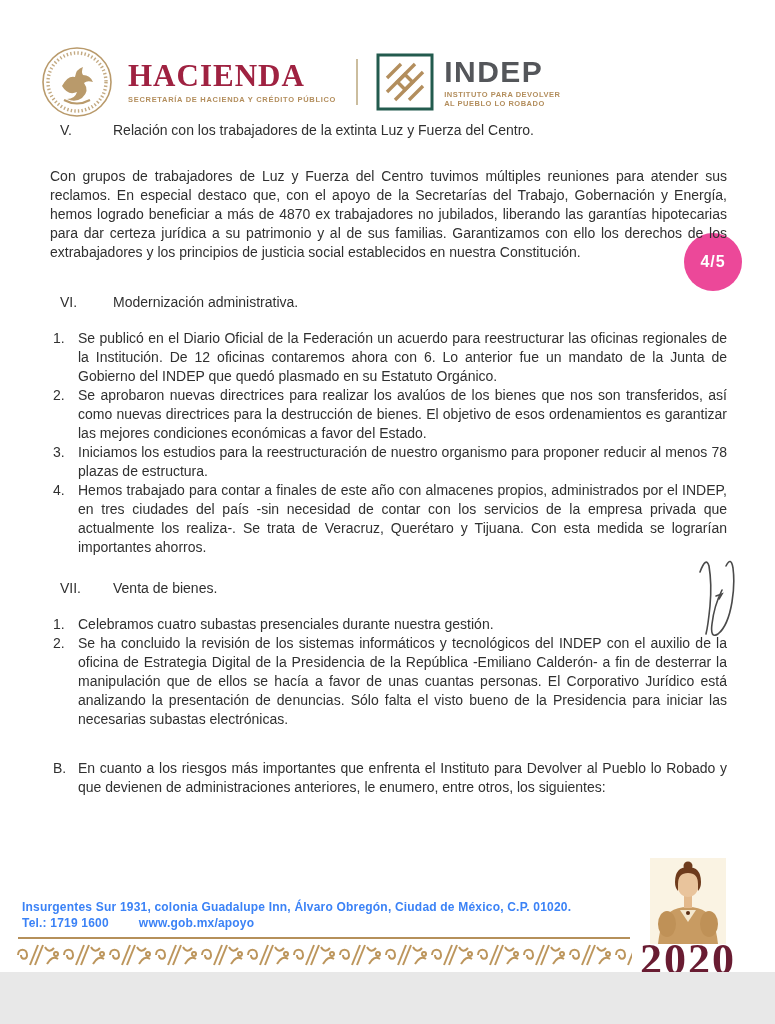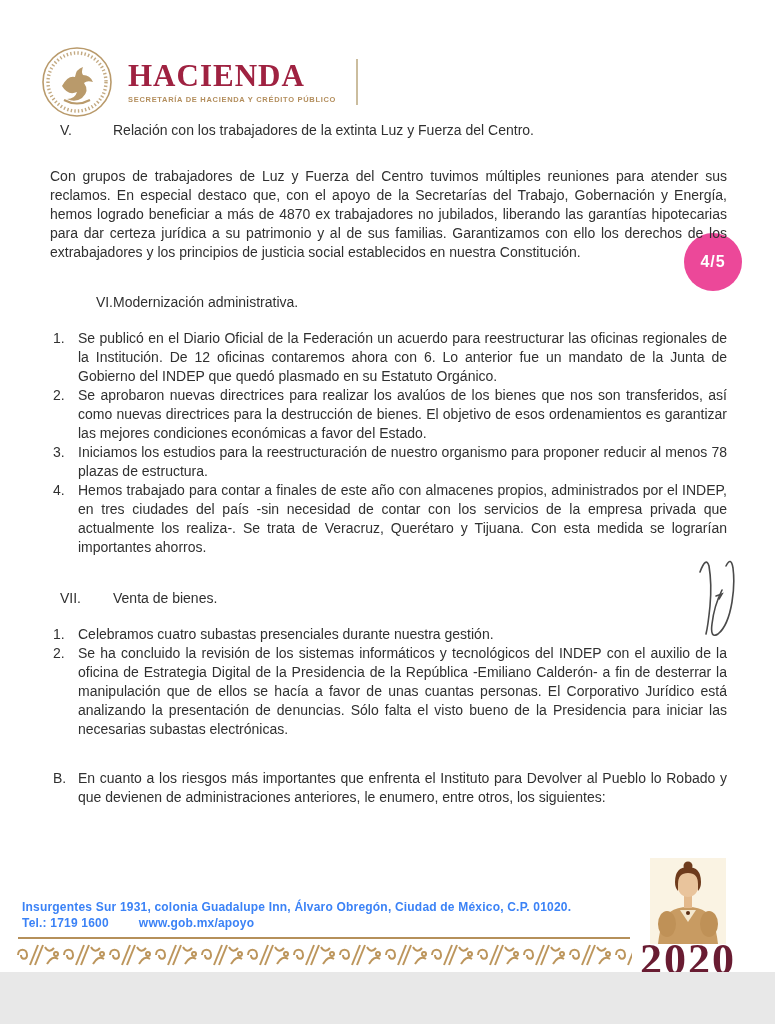--- a/index.html
+++ b/index.html
@@ -30,22 +30,22 @@
   .indep-sub {
     font-size:7.5px; font-weight:bold; color:#b38e5d; letter-spacing:0.5px; margin-top:3px; line-height:9px;
   }
 
   
   .content { position:absolute; left:50px; top:121px; width:677px;
              font-size:14px; line-height:19px; text-align:justify; }
   .heading { display:flex; margin-left:10px; text-align:left; }
   .heading .num { width:53px; flex:none; }
   .para { margin-top:27px; }
-  .sec-vi { margin-top:31px;text-align:right; }
-  .sec-vii { margin-top:32px; }
+  .sec-vi { margin-top:31px; }
+  .sec-vii { margin-top:22px; }
   .olist { margin-top:17px; }
   .item { display:flex; }
   .item .num { width:25px; flex:none; padding-left:3px; }
   .item .txt { flex:1; }
   .para-b { margin-top:30px; }
 
   
   .page-badge {
     position:absolute; left:684px; top:233px; width:58px; height:58px;
     border-radius:50%; background:#ec4899;
@@ -93,20 +93,39 @@
       <circle cx="43" cy="38" r="34" fill="none" stroke="#b99a6b" stroke-width="1.6"></circle>
       <circle cx="43" cy="38" r="29" fill="none" stroke="#b99a6b" stroke-width="3.4" stroke-dasharray="1.4,2.2" opacity="0.85"></circle>
       <path d="M28,42 q6,-11 13,-9 q1,-8 8,-10 q-2,5 0,8 q7,0 10,7 q-6,-2 -9,1 q6,8 -2,15 q-7,5 -15,1 q8,0 10,-7 q-9,4 -15,-6 z" fill="#b99a6b"></path>
       <path d="M30,56 q13,7 26,0" fill="none" stroke="#b99a6b" stroke-width="2"></path>
     </svg>
     <div class="hac-block">
       <div class="hac-title">HACIENDA</div>
       <div class="hac-sub">SECRETARÍA DE HACIENDA Y CRÉDITO PÚBLICO</div>
     </div>
     <div class="hdr-sep"></div>
+    <div class="indep-block">
+      <svg class="indep-icon" viewBox="0 0 58 58">
+        <rect x="2" y="2" width="54" height="54" fill="#ffffff" stroke="#235b4e" stroke-width="3"></rect>
+        <g fill="none" stroke="#b38e5d" stroke-width="3.4">
+          <path d="M11,25 L25,11"></path>
+          <path d="M11,39 L39,11"></path>
+          <path d="M19,47 L47,19"></path>
+          <path d="M33,47 L47,33"></path>
+          <path d="M29,21.5 L36.5,29 L29,36.5 L21.5,29 Z"></path>
+        </g>
+      </svg>
+      <div class="indep-text">
+        <div class="indep-title">INDEP</div>
+        <div class="indep-sub">
+          <div>INSTITUTO PARA DEVOLVER</div>
+          <div>AL PUEBLO LO ROBADO</div>
+        </div>
+      </div>
+    </div>
   </div>
 
   <div class="page-badge">4/5</div>
 
   <div class="content">
 
     <div class="heading">
       <span class="num">V.</span>
       <span>Relación con los trabajadores de la extinta Luz y Fuerza del Centro.</span>
     </div>

